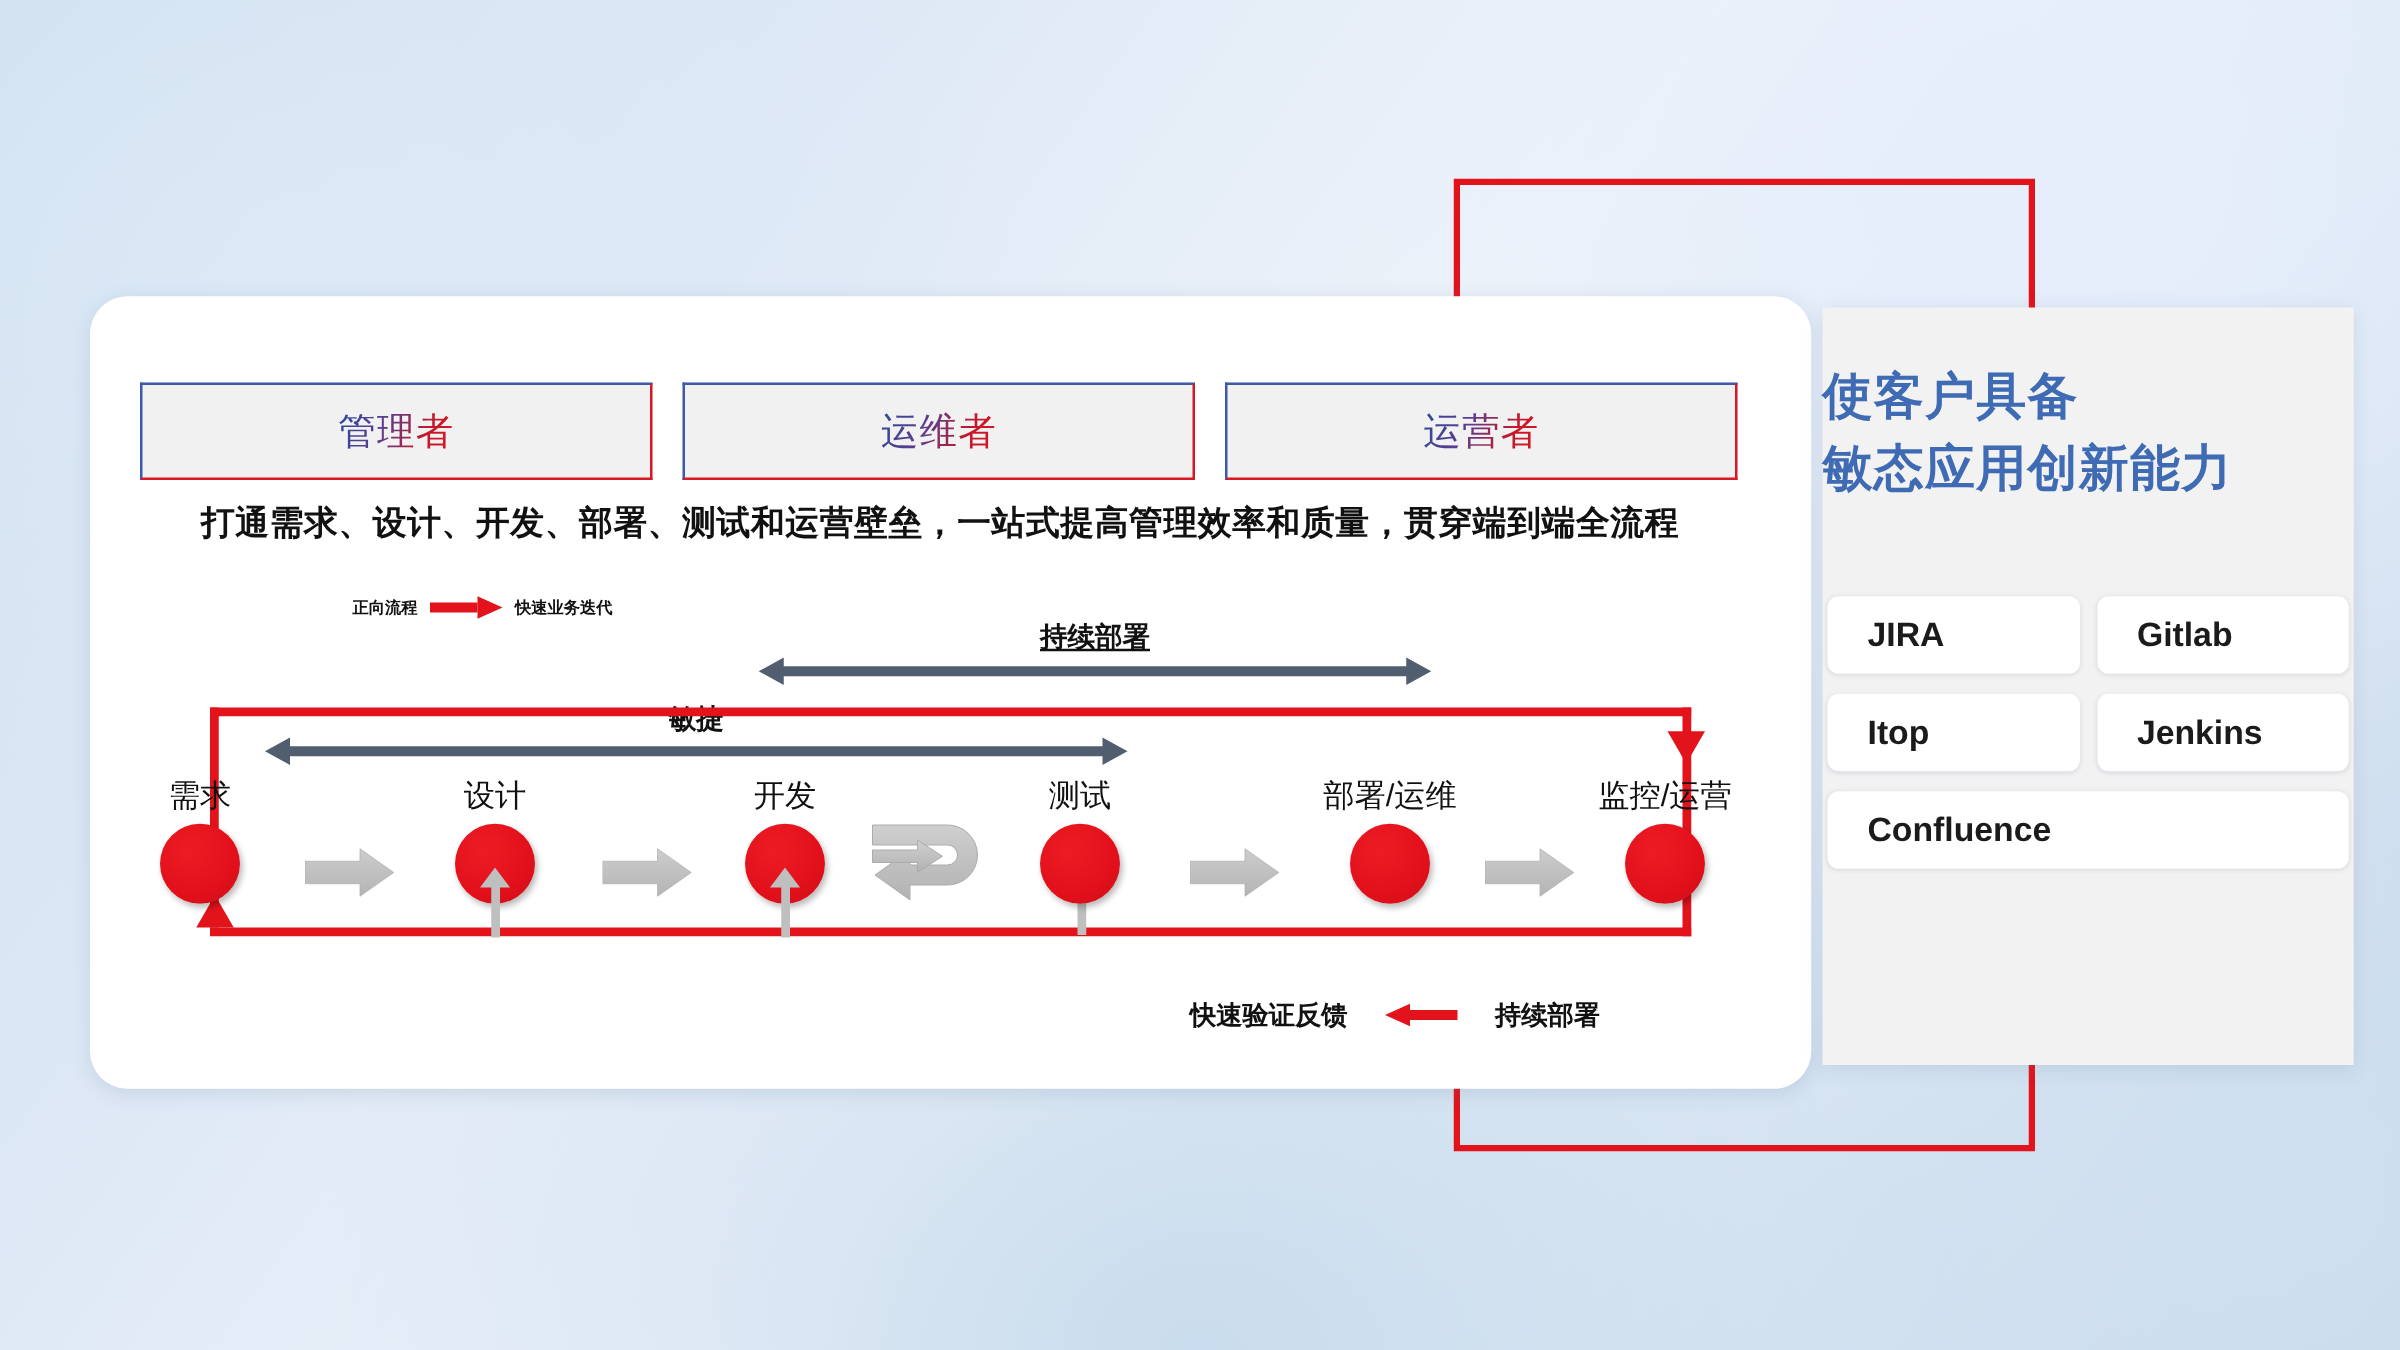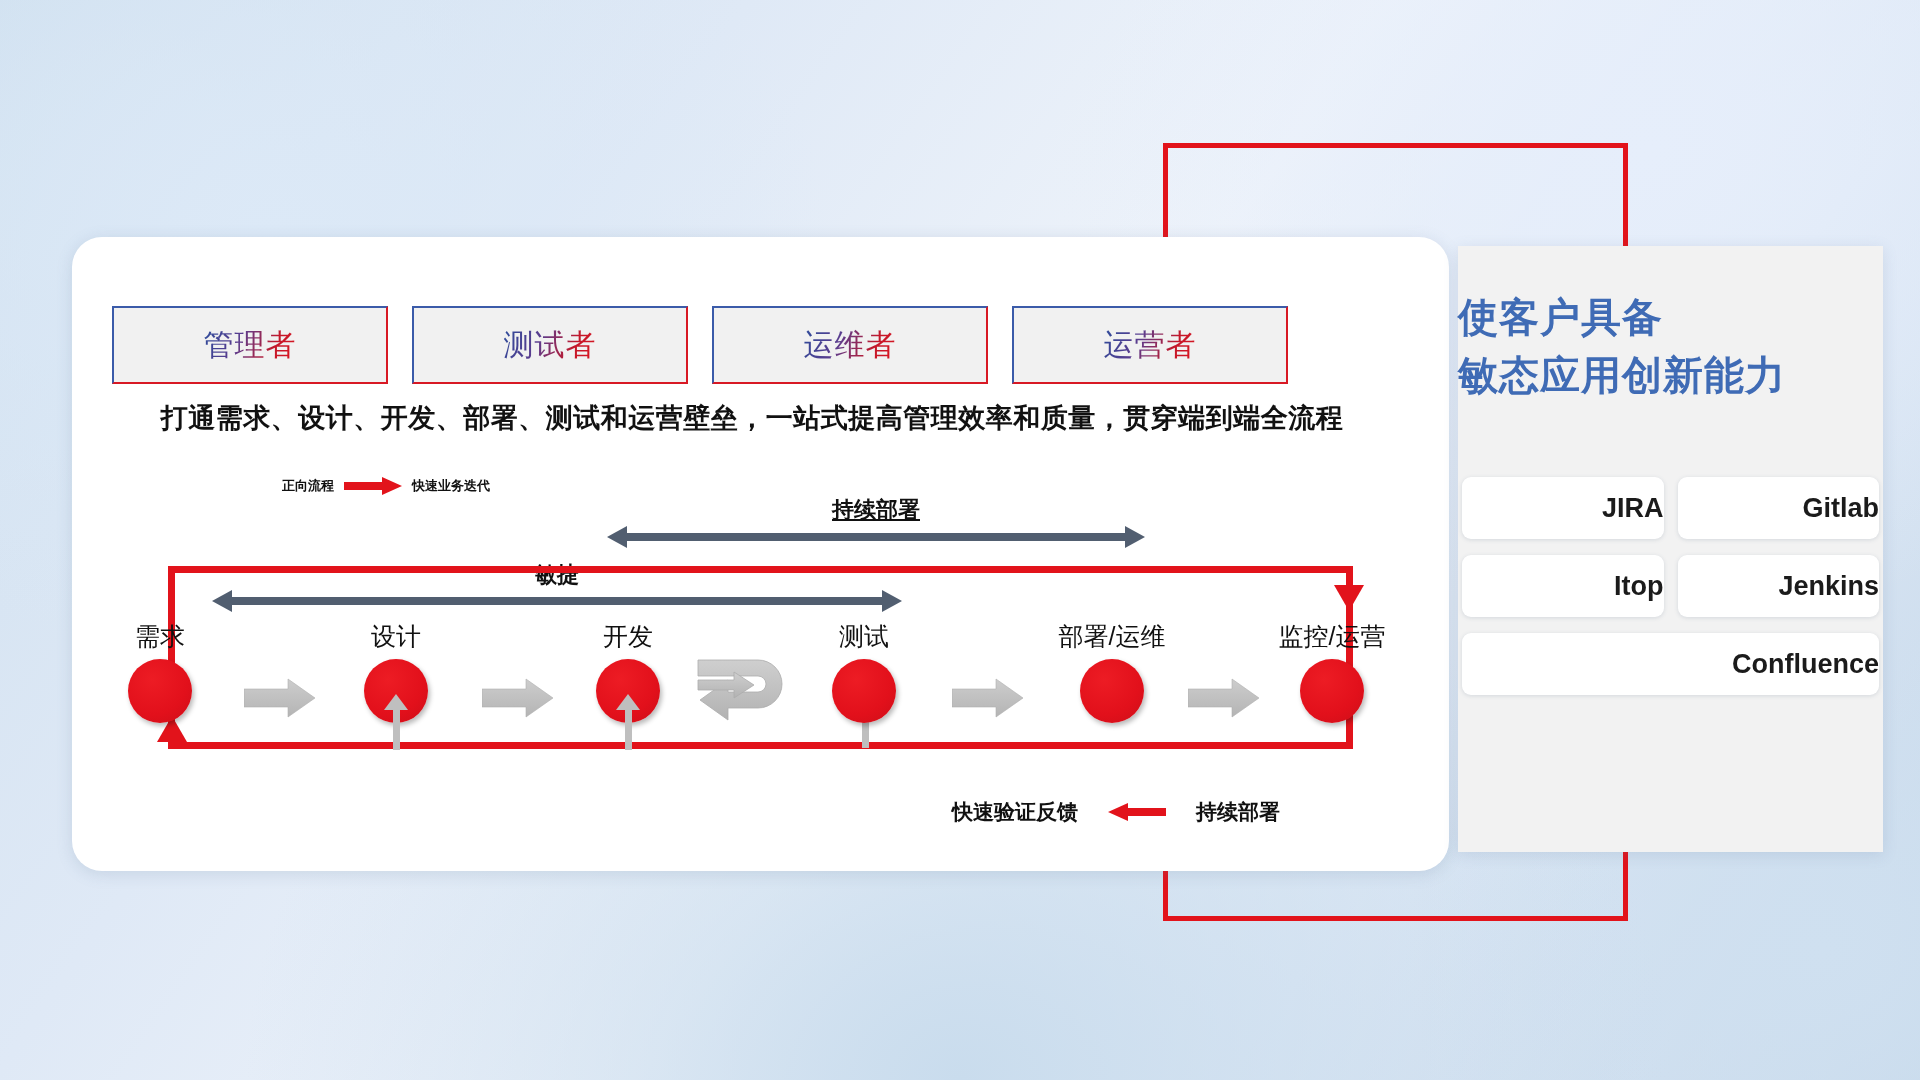--- a/index.html
+++ b/index.html
@@ -43,21 +43,21 @@
     background: #ffffff;
     border-radius: 30px;
     box-shadow: 0 3px 16px rgba(90,115,150,0.18);
   }
 
   
   .roles-row {
     position: absolute;
     left: 112px;
     top: 306px;
-    width: 1176px;
+    width: 1278px;
     height: 78px;
     display: flex;
     gap: 24px;
   }
   .role-box {
     flex: 1 1 0;
     background: #F1F1F1;
     border-top: 2px solid #3B5BA9;
     border-left: 2px solid #3B5BA9;
     border-right: 2px solid #D81924;
@@ -321,44 +321,41 @@
     display: flex;
     flex-wrap: wrap;
     gap: 16px 14px;
   }
   .tool-chip {
     height: 62px;
     background: #ffffff;
     border-radius: 9px;
     display: flex;
     align-items: center;
-    justify-content: flex-end;
+    justify-content: flex-start;
     font-size: 27px;
     font-weight: bold;
     color: #1B1B1B;
     box-shadow: 0 1px 4px rgba(80,100,130,0.18);
     flex: 0 0 calc(50% - 7px);
     box-sizing: border-box;
     padding-left: 32px;
   }
   .tool-chip.full { flex: 0 0 100%; }
 </style>
 </head>
 <body>
 
 <div class="outer-loop"></div>
 
 <div class="main-card"></div>
 
 <div class="roles-row" id="roles-row">
     <div class="role-box">
       <span class="role-label">管理者</span>
-    </div>
-    <div class="role-box">
-      <span class="role-label">测试者</span>
     </div>
     <div class="role-box">
       <span class="role-label">运维者</span>
     </div>
     <div class="role-box">
       <span class="role-label">运营者</span>
     </div>
   </div>
 
 <div class="headline">打通需求、设计、开发、部署、测试和运营壁垒，一站式提高管理效率和质量，贯穿端到端全流程</div>

